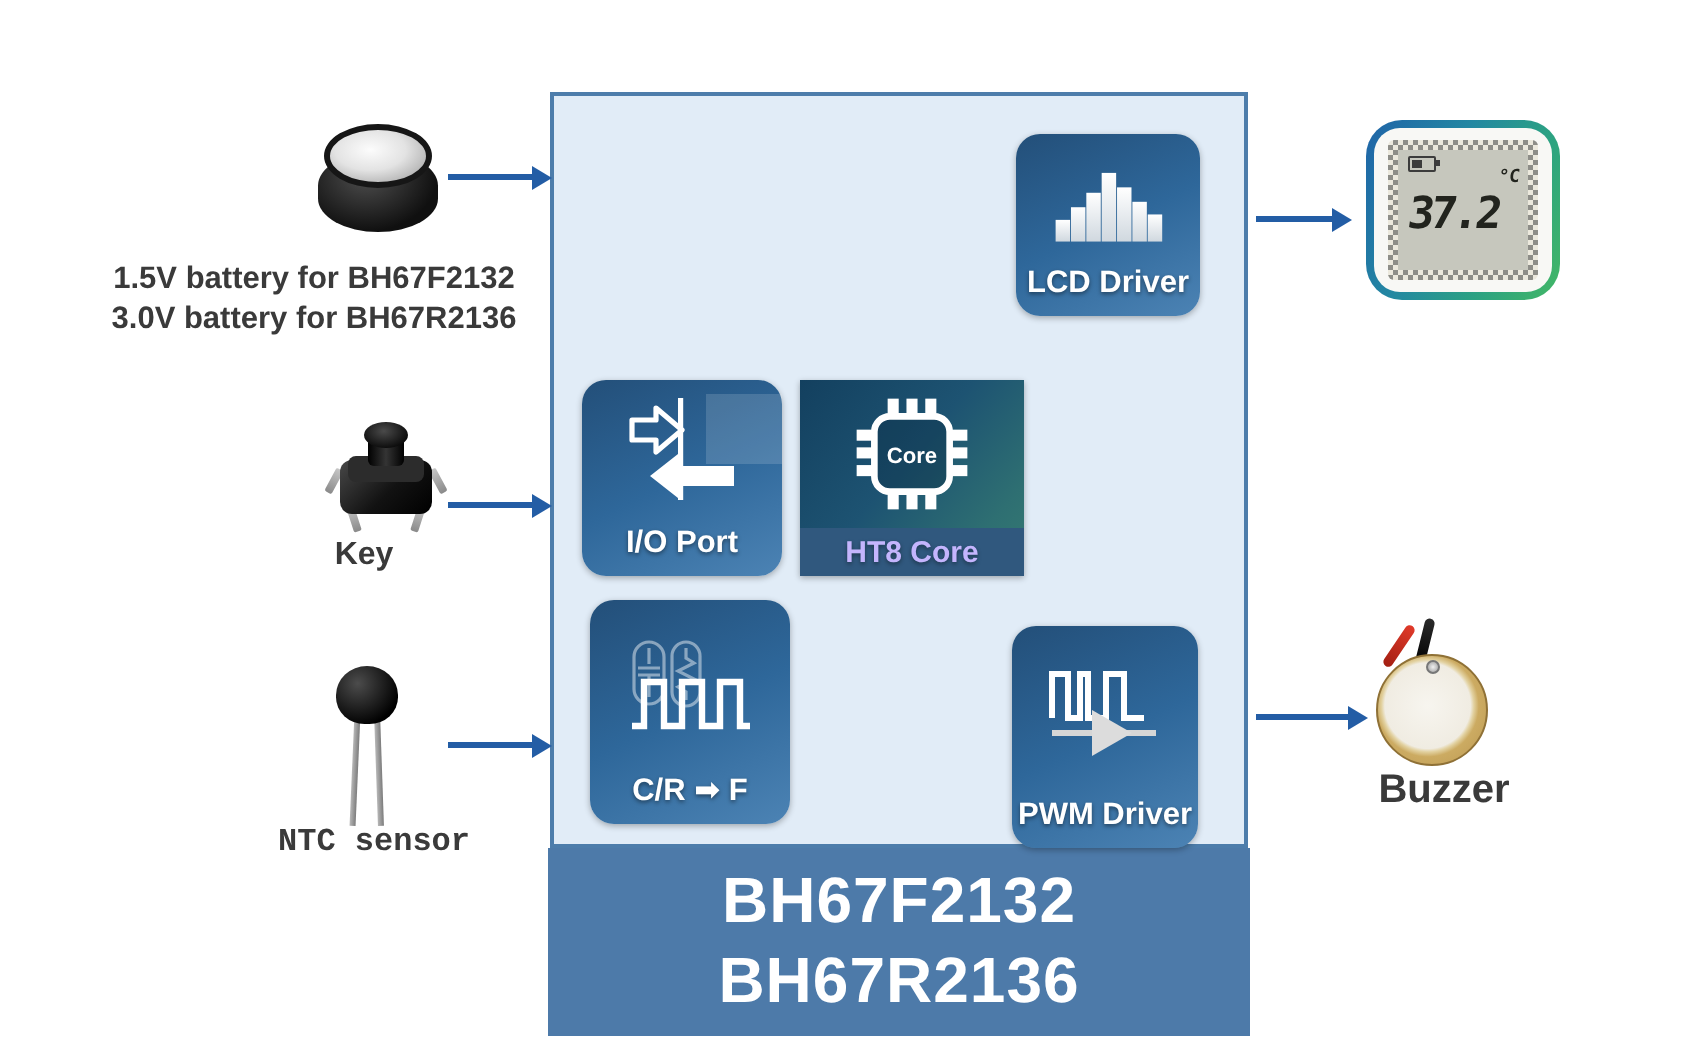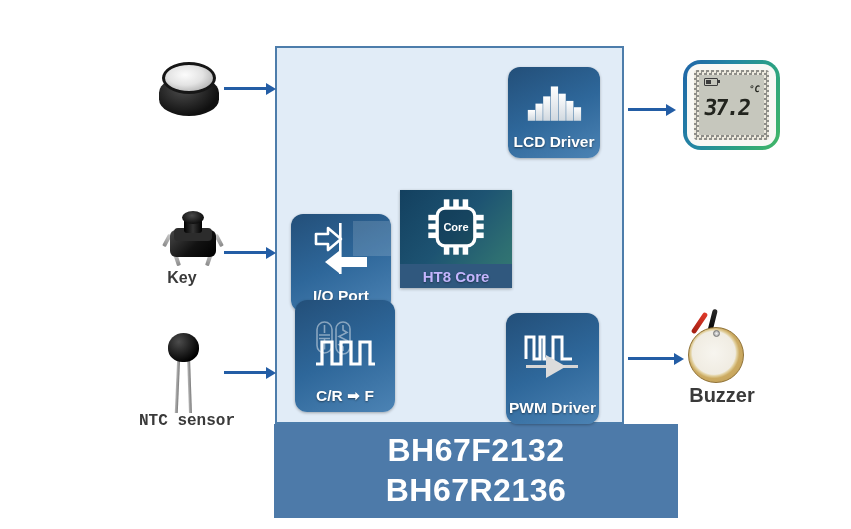--- a/index.html
+++ b/index.html
@@ -2,34 +2,34 @@
 <html style="--panel-fill: #e1ecf7; --panel-border: #4d7dab; --band-fill: #4d7aa9; --arrow: #235da5; --tile-dark: #234f79; --tile-mid: #2e679a; --tile-light: #4c83b4; --core-dark: #13405f; --core-teal: #2e6f72; --core-strip: #30587e; --caption-text: #3a3a3a;"><head>
 <meta charset="utf-8">
 <style>
   html,body{margin:0;padding:0;background:#fff;}
   .canvas{position:relative;width:851px;height:529px;background:#fff;overflow:hidden;
           font-family:"Liberation Sans","DejaVu Sans",sans-serif;}
 
   
   .panel{position:absolute;left:275px;top:46px;width:349px;height:378px;box-sizing:border-box;
          background:var(--panel-fill,#e1ecf7);border:2px solid var(--panel-border,#4d7dab);}
-  .band{position:absolute;left:274px;top:424px;width:404px;height:94px;
+  .band{position:absolute;left:274px;top:424px;width:351px;height:94px;
         background:var(--band-fill,#4d7aa9);color:#fff;text-align:center;
         font-weight:bold;font-size:32px;line-height:40px;padding-top:6px;box-sizing:border-box;
         letter-spacing:0.5px;}
 
   
   .tile{position:absolute;border-radius:12px;display:flex;flex-direction:column;align-items:center;
         justify-content:flex-end;box-sizing:border-box;padding-bottom:7px;
         background:linear-gradient(155deg,var(--tile-dark,#234f79) 0%,var(--tile-mid,#2e679a) 50%,var(--tile-light,#4c83b4) 100%);
         box-shadow:0 1px 3px rgba(0,0,0,0.3);}
   .tile-icon{flex:1;display:flex;align-items:center;justify-content:center;width:100%;}
   .tile-label{color:#fff;font-weight:bold;font-size:15.5px;text-shadow:0 1px 2px rgba(0,0,0,0.45);white-space:nowrap;}
   .tile-lcd{left:508px;top:67px;width:92px;height:91px;}
-  .tile-io{left:291px;top:190px;width:100px;height:98px;margin-top:24px;}
+  .tile-io{left:291px;top:190px;width:100px;height:98px;}
   .tile-crf{left:295px;top:300px;width:100px;height:112px;}
   .tile-pwm{left:506px;top:313px;width:93px;height:111px;}
   .io-litesq{position:absolute;right:0;top:7px;width:38px;height:35px;background:rgba(255,255,255,0.15);}
 
   .tile-core{left:400px;top:190px;width:112px;height:98px;display:flex;flex-direction:column;
         background:linear-gradient(130deg,var(--core-dark,#13405f) 0%,#1d5372 45%,var(--core-teal,#2e6f72) 80%,#357a72 100%);
         box-shadow:0 1px 3px rgba(0,0,0,0.3);}
   .core-icon{flex:1;display:flex;align-items:center;justify-content:center;}
   .core-strip{height:24px;background:var(--core-strip,#30587e);display:flex;align-items:center;justify-content:center;
         color:#c4b5fd;font-weight:bold;font-size:15px;text-shadow:0 1px 2px rgba(0,0,0,0.4);}
@@ -208,20 +208,24 @@
   <div class="arrow arr-batt"></div>
   <div class="arrow arr-key"></div>
   <div class="arrow arr-ntc"></div>
   <div class="arrow arr-lcd"></div>
   <div class="arrow arr-buz"></div>
 
   <div class="batt">
     <div class="batt-side"></div>
     <div class="batt-face"></div>
   </div>
+  <div class="caption cap-batt">
+    <div>1.5V battery for BH67F2132</div>
+    <div>3.0V battery for BH67R2136</div>
+  </div>
 
   <div class="key">
     <div class="key-leg kl1"></div>
     <div class="key-leg kl2"></div>
     <div class="key-leg kl3"></div>
     <div class="key-leg kl4"></div>
     <div class="key-base"></div>
     <div class="key-top"></div>
     <div class="key-neck"></div>
     <div class="key-cap"></div>

